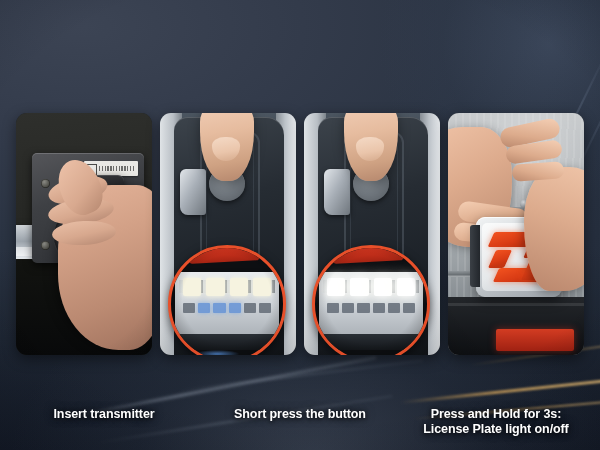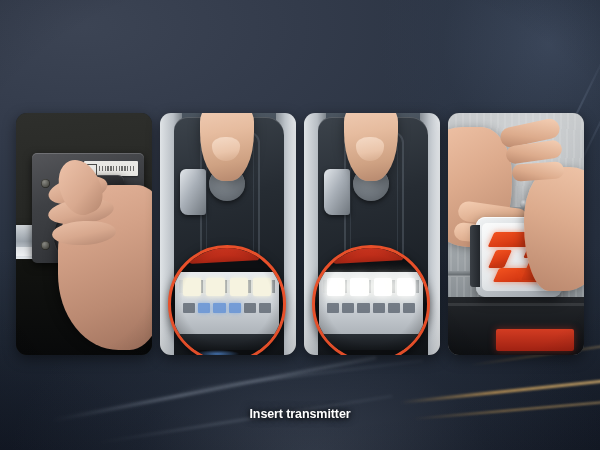--- a/index.html
+++ b/index.html
@@ -547,15 +547,23 @@
       </div>
       <div class="p-shade"></div>
     </div>
 
   </div>
 
   <div class="captions">
     <div class="cap">
       <span>Insert transmitter</span>
     </div>
+    <div class="cap">
+      <span>Short press the button</span>
+      <span></span>
+    </div>
+    <div class="cap">
+      <span>Press and Hold for 3s:</span>
+      <span>License Plate light on/off</span>
+    </div>
   </div>
 
 </div>
 
 </body></html>

